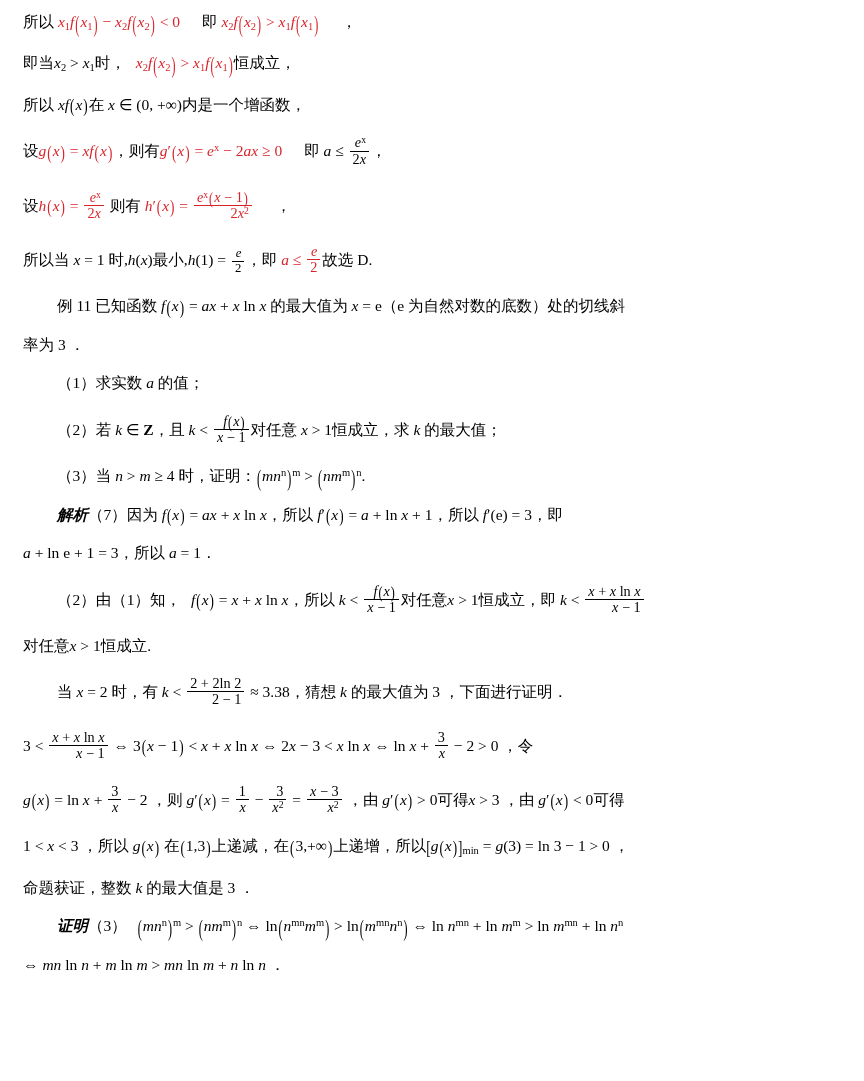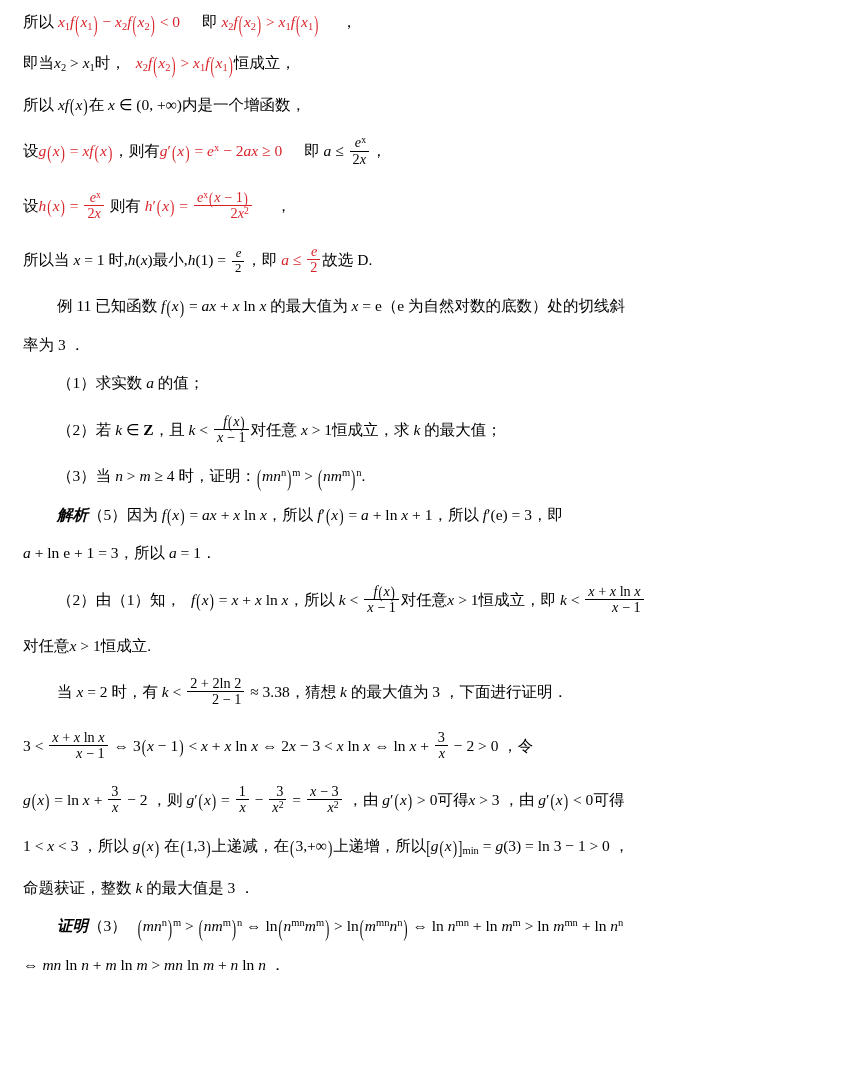--- a/index.html
+++ b/index.html
@@ -109,21 +109,21 @@
 
   <div class="line indent">
     <span class="cjk">（2）若 </span><i>k</i> ∈ <b>Z</b><span class="cjk">，且 </span><i>k</i> &lt; <span class="frac"><span class="num"><i>f</i><span class="prs">(</span><i>x</i><span class="prs">)</span></span><span class="den"><i>x</i> − 1</span></span><span class="cjk">对任意 </span><i>x</i> &gt; 1<span class="cjk">恒成立，求 </span><i>k</i><span class="cjk"> 的最大值；</span>
   </div>
 
   <div class="line indent">
     <span class="cjk">（3）当 </span><i>n</i> &gt; <i>m</i> ≥ 4<span class="cjk"> 时，证明：</span><span class="pr">(</span><i>mn</i><sup>n</sup><span class="pr">)</span><sup>m</sup> &gt; <span class="pr">(</span><i>nm</i><sup>m</sup><span class="pr">)</span><sup>n</sup>.
   </div>
 
   <div class="line indent">
-    <span class="cjk bold">解析</span><span class="cjk">（5）因为 </span><i>f</i><span class="prs">(</span><i>x</i><span class="prs">)</span> = <i>ax</i> + <i>x</i> ln <i>x</i><span class="cjk">，所以 </span><i>f</i>′<span class="prs">(</span><i>x</i><span class="prs">)</span> = <i>a</i> + ln <i>x</i> + 1<span class="cjk">，所以 </span><i>f</i>′(e) = 3<span class="cjk">，即</span>
+    <span class="cjk bold">解析</span><span class="cjk">（7）因为 </span><i>f</i><span class="prs">(</span><i>x</i><span class="prs">)</span> = <i>ax</i> + <i>x</i> ln <i>x</i><span class="cjk">，所以 </span><i>f</i>′<span class="prs">(</span><i>x</i><span class="prs">)</span> = <i>a</i> + ln <i>x</i> + 1<span class="cjk">，所以 </span><i>f</i>′(e) = 3<span class="cjk">，即</span>
   </div>
 
   <div class="line">
     <i>a</i> + ln e + 1 = 3<span class="cjk">，所以 </span><i>a</i> = 1<span class="cjk">．</span>
   </div>
 
   <div class="line indent">
     <span class="cjk">（2）由（1）知，</span><span class="sp"></span><i>f</i><span class="prs">(</span><i>x</i><span class="prs">)</span> = <i>x</i> + <i>x</i> ln <i>x</i><span class="cjk">，所以 </span><i>k</i> &lt; <span class="frac"><span class="num"><i>f</i><span class="prs">(</span><i>x</i><span class="prs">)</span></span><span class="den"><i>x</i> − 1</span></span><span class="cjk">对任意</span><i>x</i> &gt; 1<span class="cjk">恒成立，即 </span><i>k</i> &lt; <span class="frac"><span class="num"><i>x</i> + <i>x</i> ln <i>x</i></span><span class="den"><i>x</i> − 1</span></span>
   </div>
 

